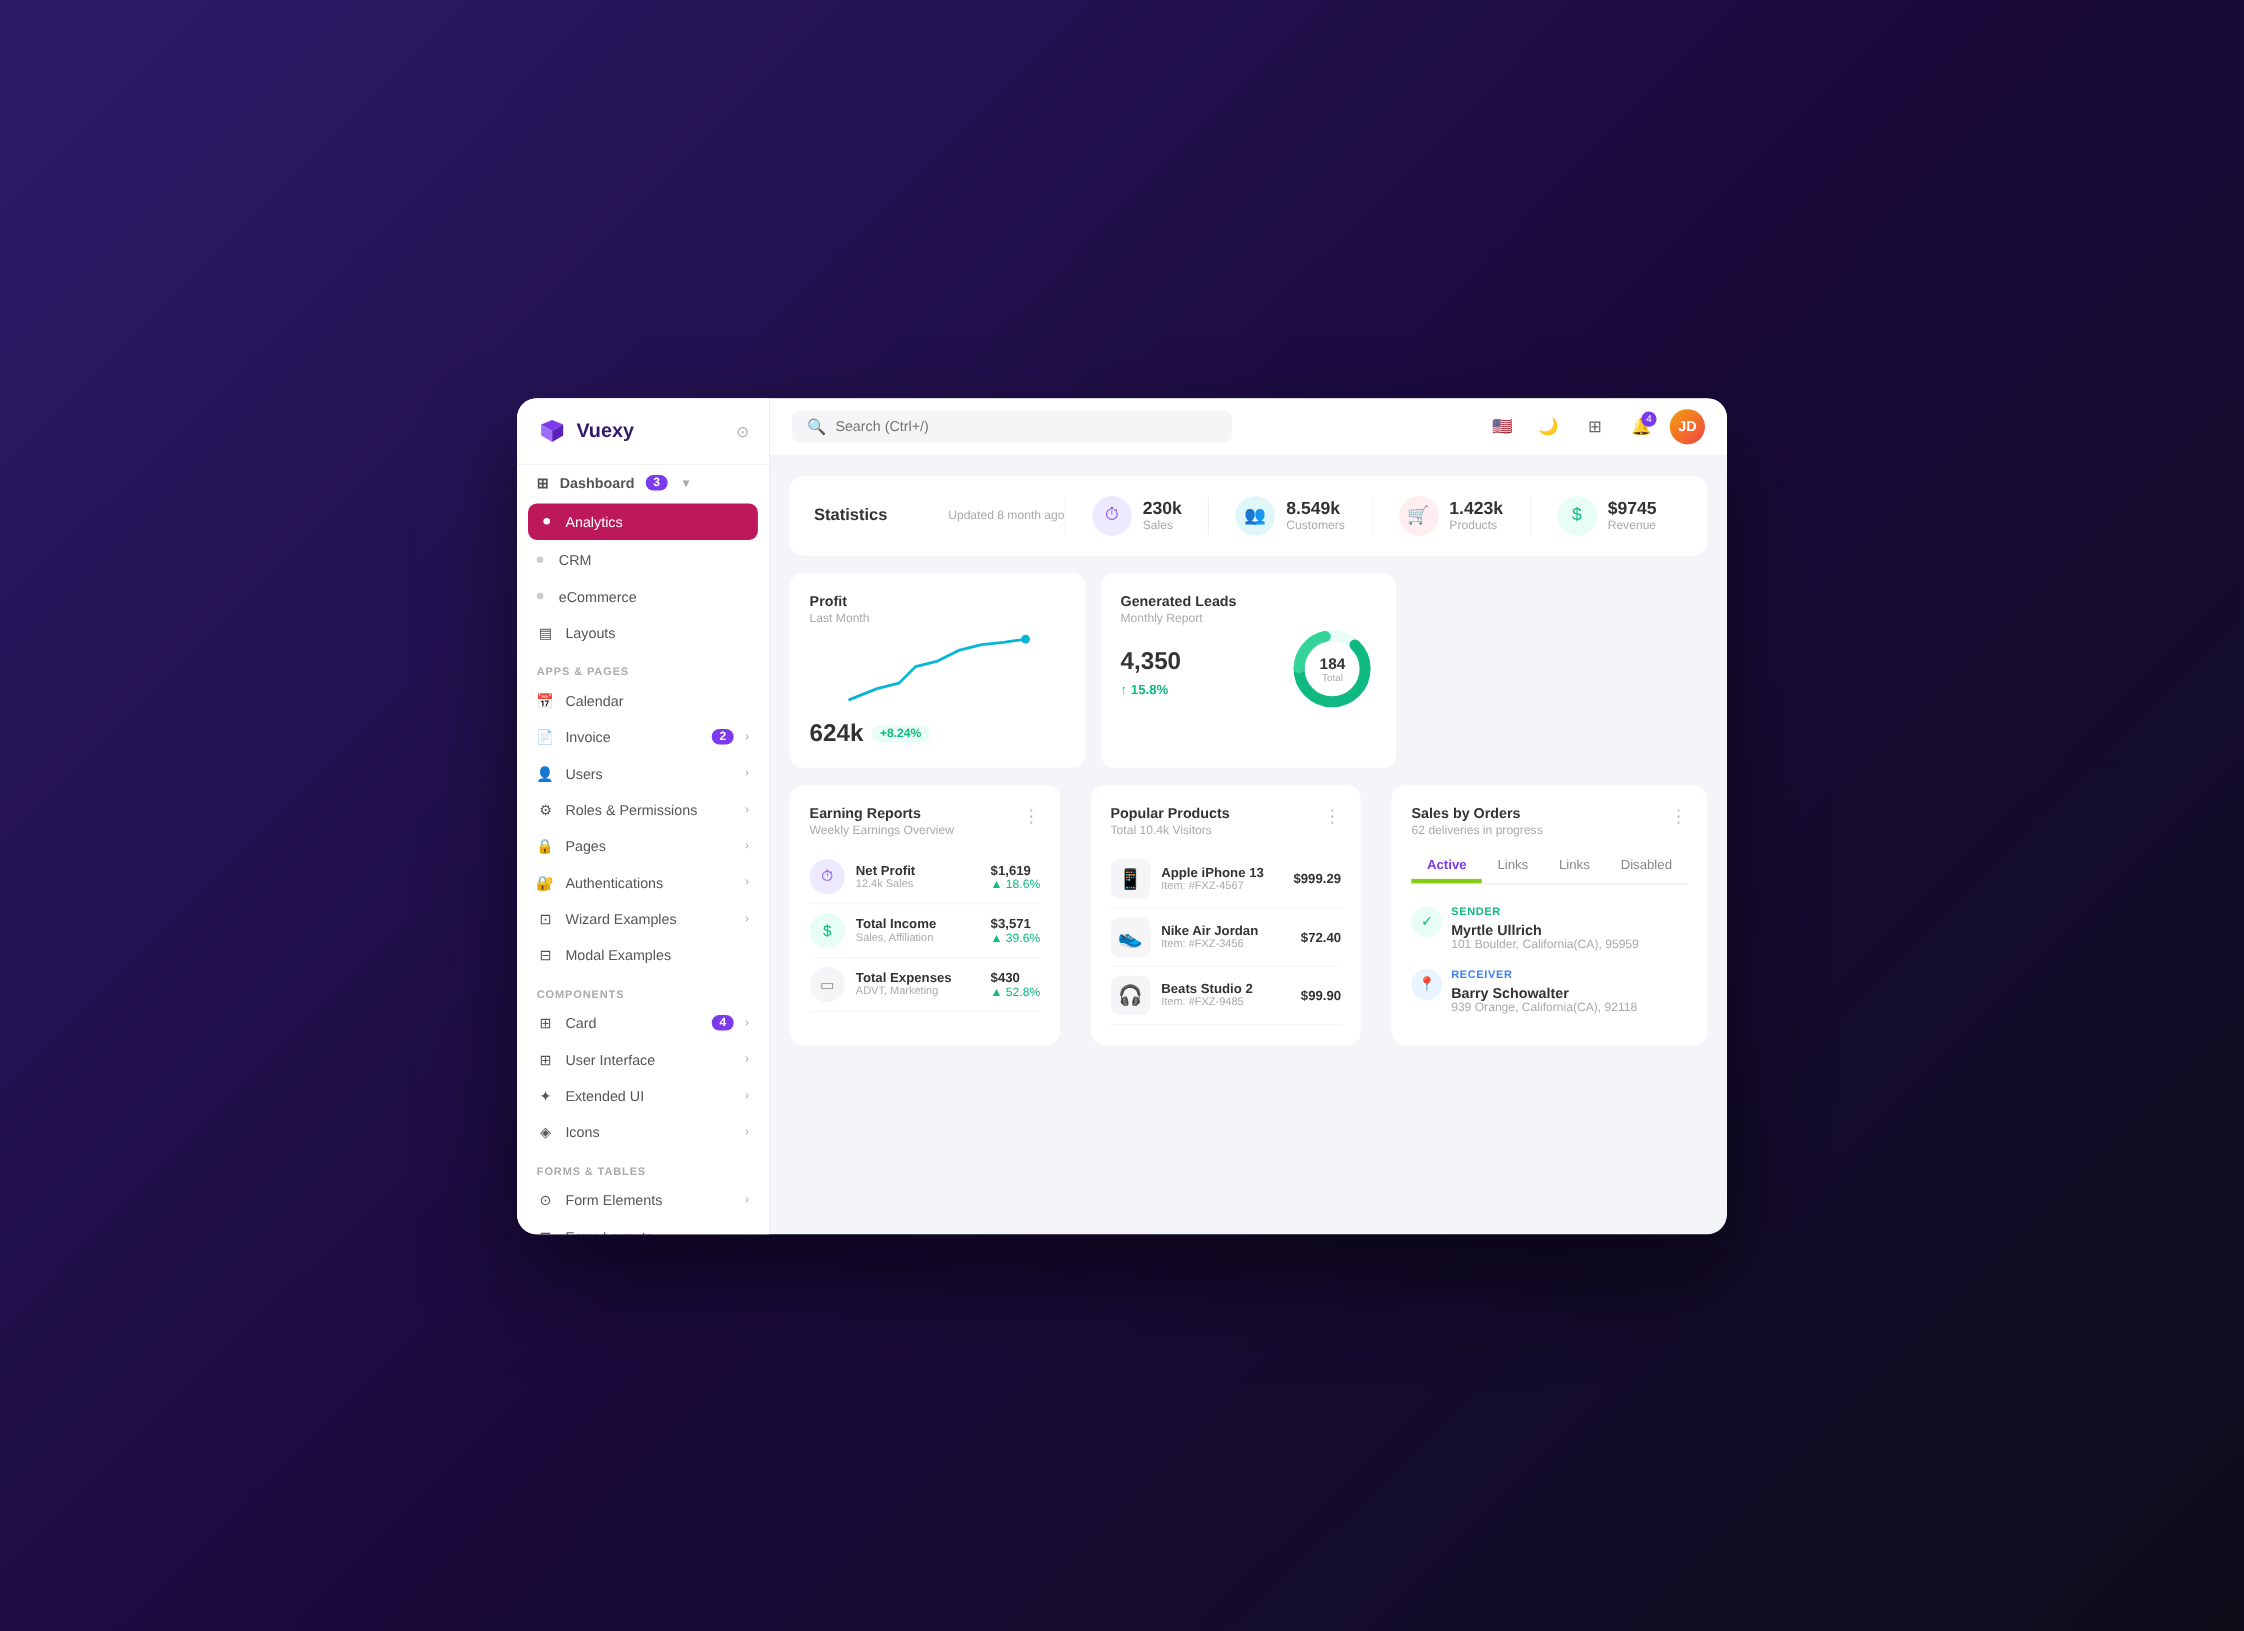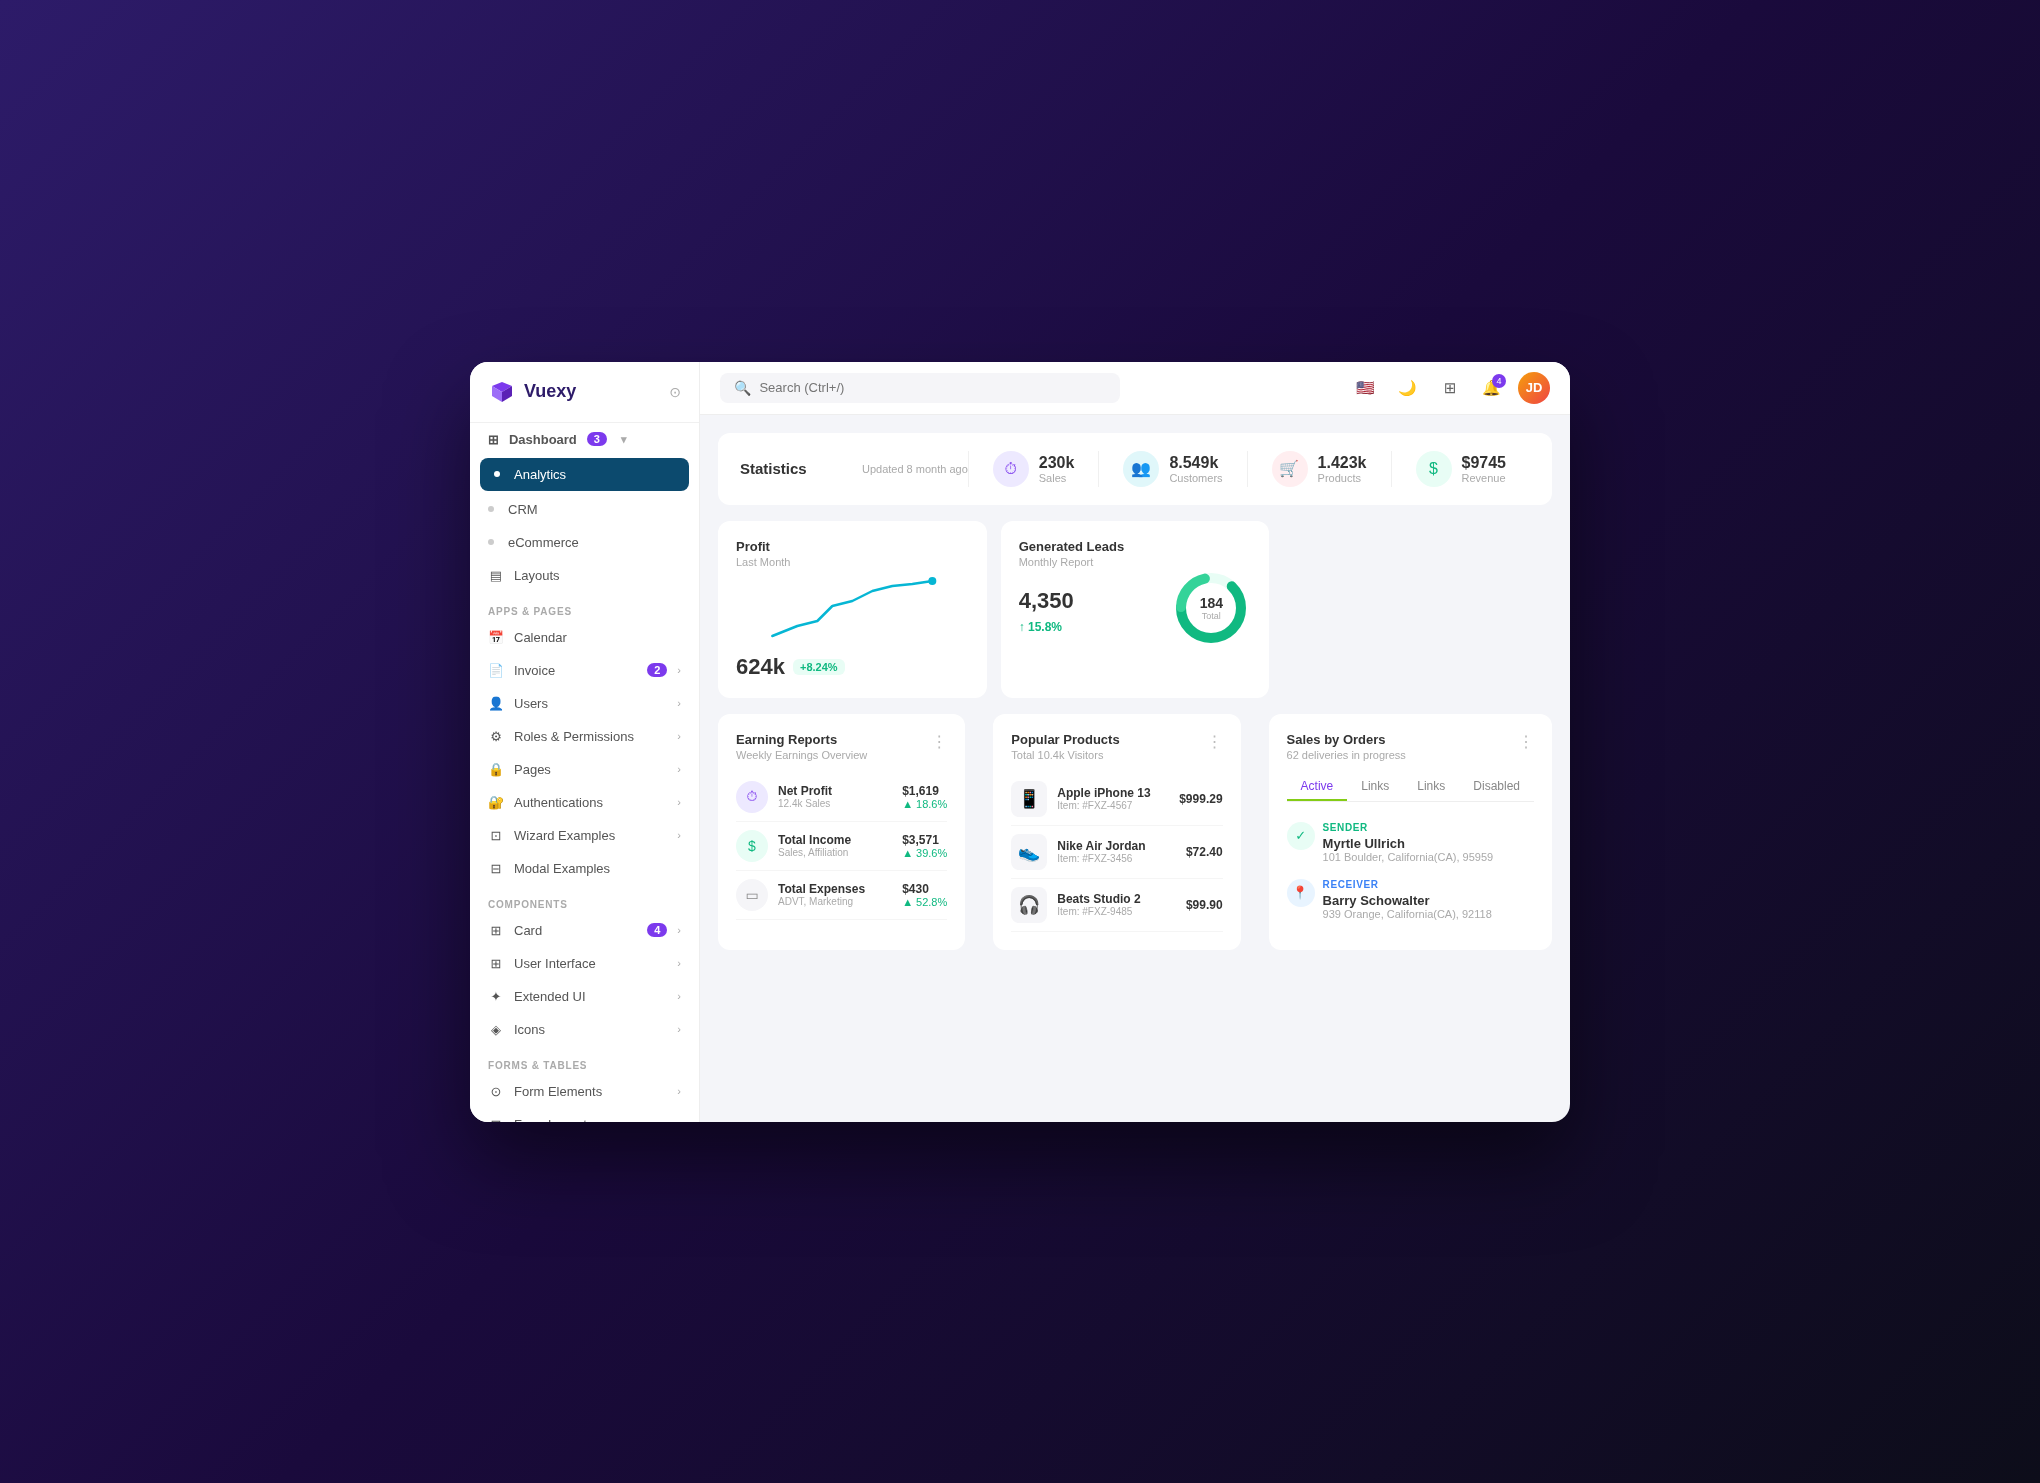--- a/index.html
+++ b/index.html
@@ -60,21 +60,21 @@
       align-items: center;
       padding: 9px 18px;
       gap: 10px;
       cursor: pointer;
       color: #555;
       font-size: 13px;
       transition: background 0.15s;
       position: relative;
     }
     .nav-item.active {
-      background: #0c4a6e;
+      background: #be185d;
       color: #fff;
       border-radius: 8px;
       margin: 2px 10px;
       padding: 9px 14px;
     }
     .nav-item .nav-icon { width: 16px; text-align: center; font-size: 13px; }
     .nav-item .nav-label { flex: 1; }
     .nav-item .badge {
       background: #7c3aed;
       color: #fff;
@@ -282,21 +282,21 @@
     .product-price { font-size: 12px; font-weight: 600; color: #333; }
     
     .tabs-row { display: flex; gap: 0; border-bottom: 1px solid #eee; margin-bottom: 12px; }
     .tab {
       padding: 6px 14px;
       font-size: 12px;
       color: #888;
       cursor: pointer;
       border-bottom: 2px solid transparent;
     }
-    .tab.active { color: #7c3aed; border-bottom: 2px solid #84cc16; font-weight: 400; }
+    .tab.active { color: #7c3aed; border-bottom: 4px solid #84cc16; font-weight: 700; }
     .order-section-label { font-size: 10px; font-weight: 700; color: #10b981; letter-spacing: 0.06em; margin-bottom: 3px; }
     .order-name { font-size: 13px; font-weight: 600; color: #333; }
     .order-address { font-size: 11px; color: #aaa; }
     .order-item { display: flex; align-items: flex-start; gap: 8px; padding: 8px 0; }
     .order-icon { width: 28px; height: 28px; border-radius: 50%; display: flex; align-items: center; justify-content: center; font-size: 13px; }
     .order-icon.green { background: #e8fdf5; color: #10b981; }
     .order-icon.blue { background: #e8f4ff; color: #3b82f6; }
   </style>
 </head>
 <body>

